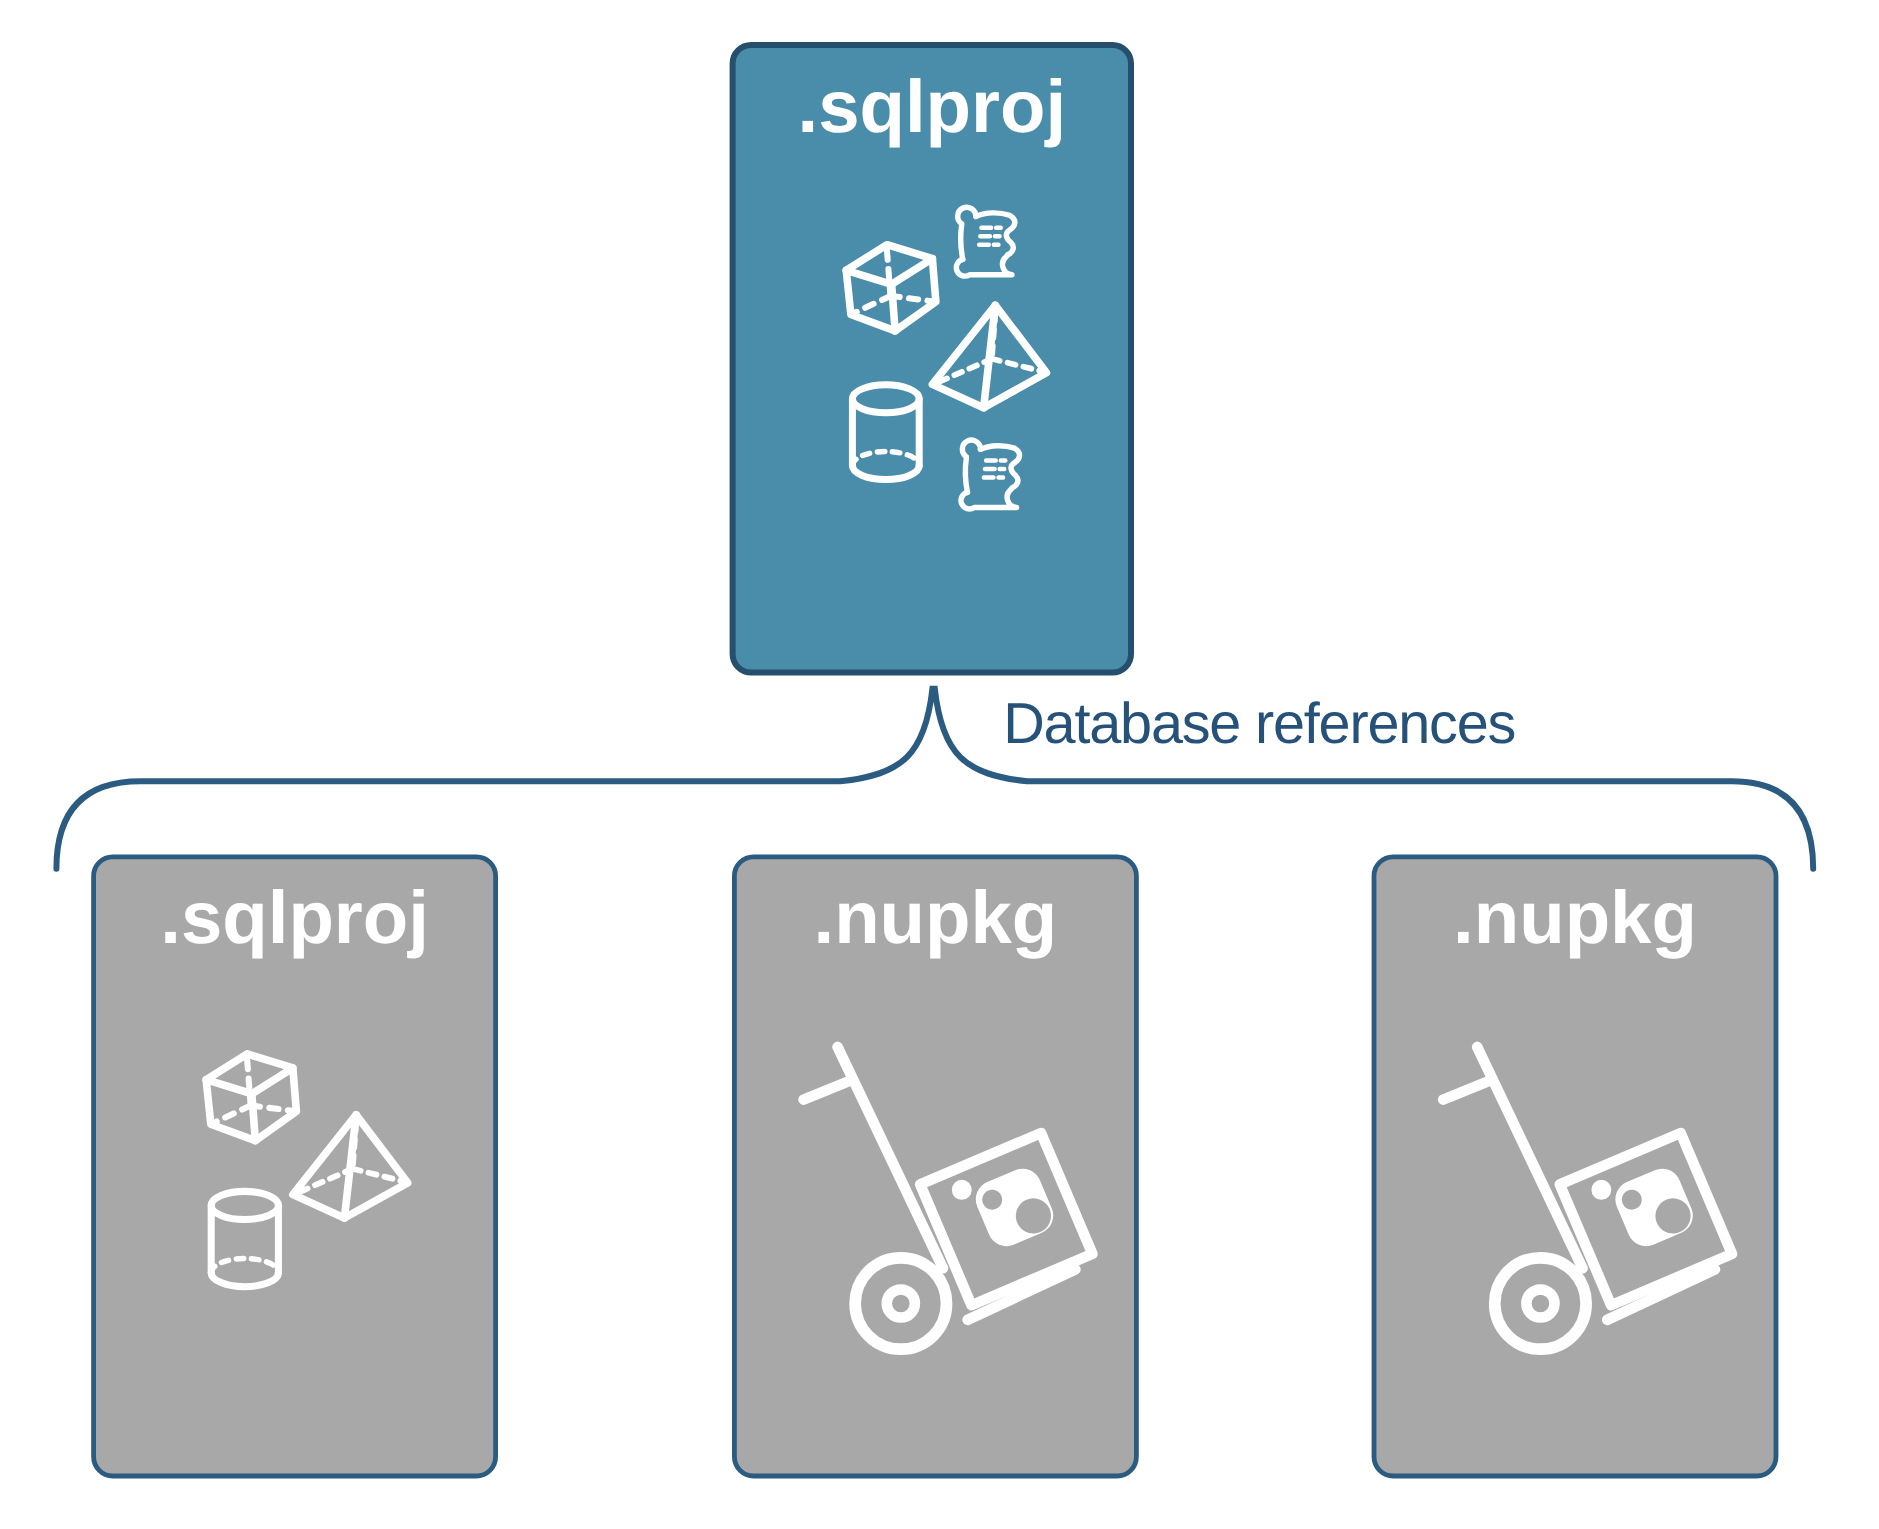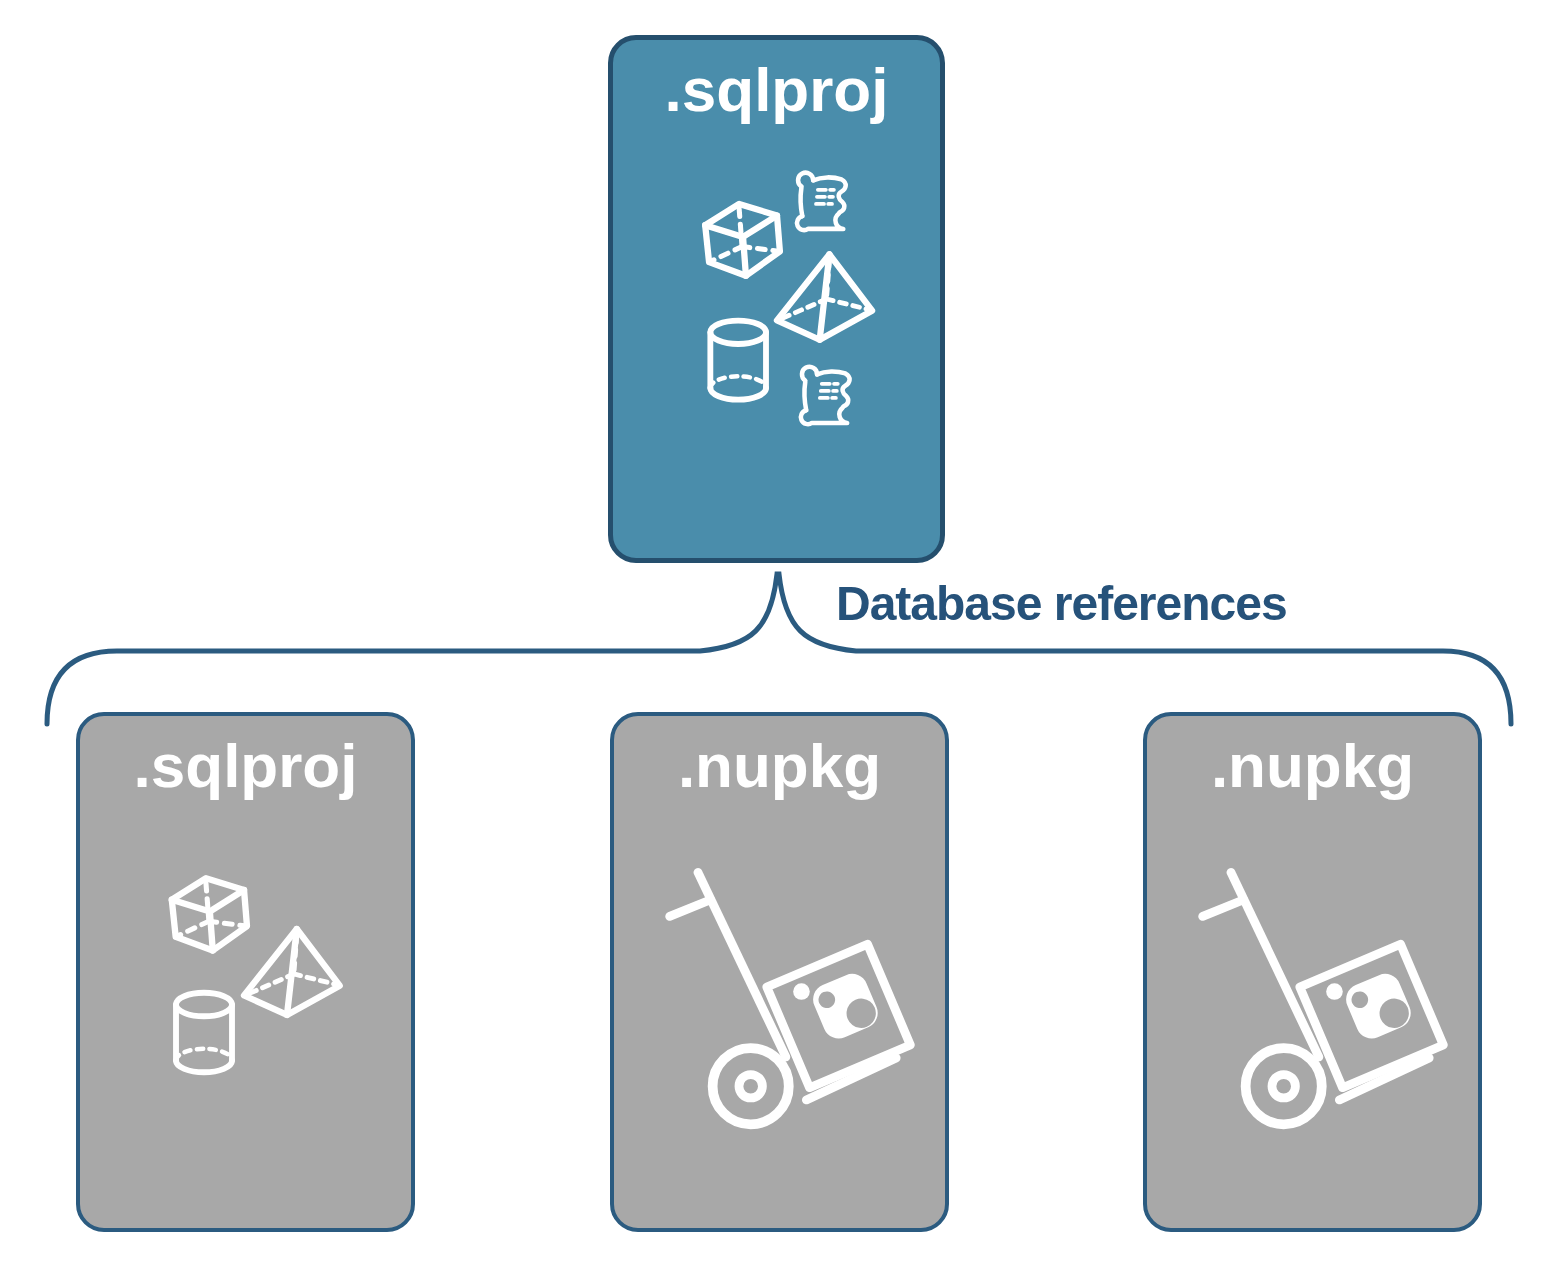--- a/index.html
+++ b/index.html
@@ -7,21 +7,21 @@
     position: relative;
     width: 1566px;
     height: 1274px;
     background: #ffffff;
     overflow: hidden;
     font-family: "Liberation Sans", sans-serif;
   }
   .card {
     position: absolute;
     box-sizing: border-box;
-    border-radius: 28px;
+    border-radius: 18px;
   }
   .card.parent {
     left: 608px; top: 35px;
     width: 337px; height: 528px;
     background: #4A8DAB;
     border: 5px solid #254F6D;
   }
   .card.child {
     top: 712px;
     width: 339px; height: 520px;
@@ -51,21 +51,21 @@
   .brace-svg {
     position: absolute;
     left: 0; top: 0;
     width: 1566px; height: 1274px;
     pointer-events: none;
   }
   .brace-label {
     position: absolute;
     left: 836px; top: 576px;
     font-size: 48px;
-    font-weight: 700;
+    font-weight: 400;
     letter-spacing: -1px;
     color: #26527A;
     white-space: nowrap;
     text-align: right;
   }
   .sym-defs { position: absolute; width: 0; height: 0; overflow: hidden; }
 </style>
 </head>
 <body>
 

